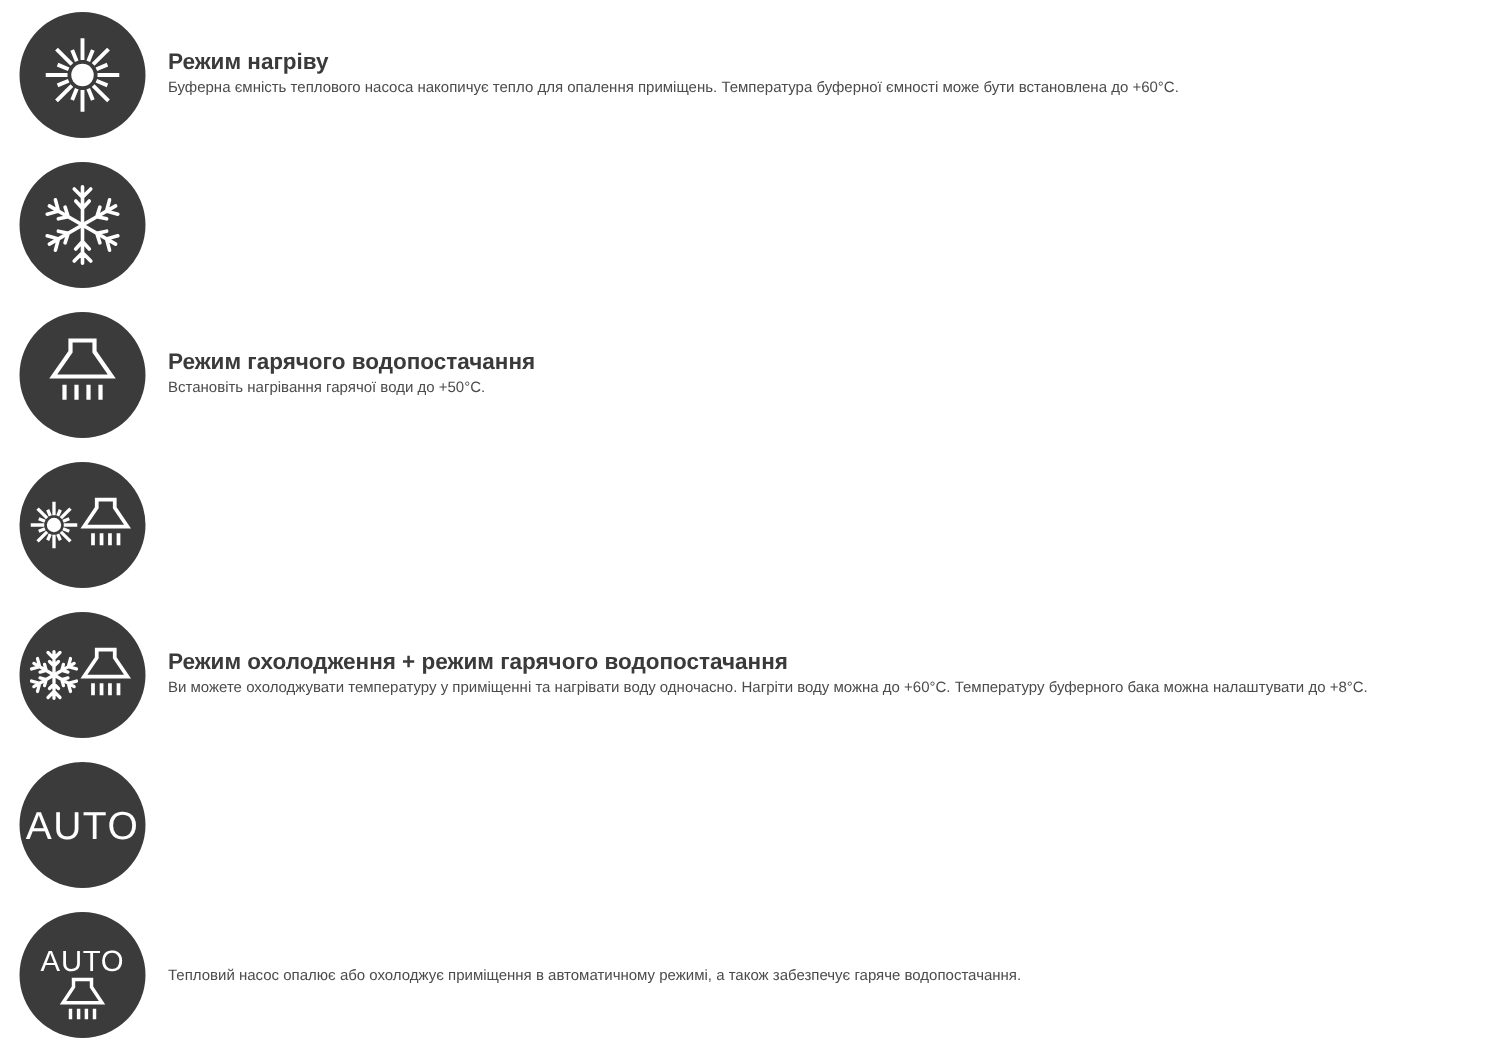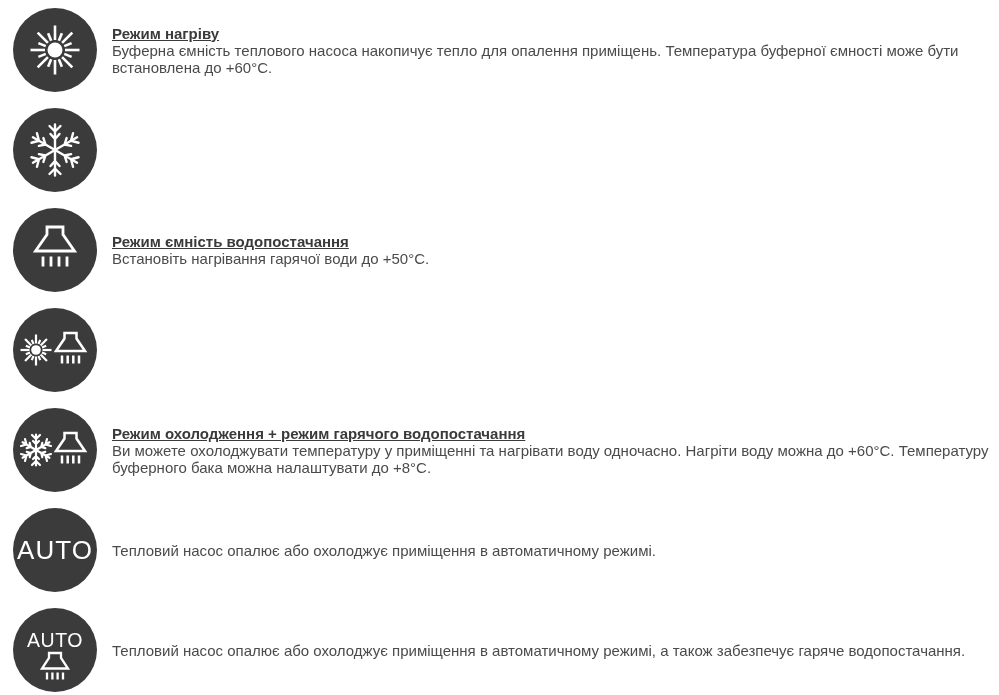--- a/index.html
+++ b/index.html
@@ -18,22 +18,22 @@
   .modes-list{padding:8px 0 0 13px;}
   .mode-row{display:flex;align-items:center;height:84px;margin-bottom:16px;}
   .mode-row:last-child{margin-bottom:8px;}
   .icon-circle{
     flex:0 0 84px;width:84px;height:84px;border-radius:50%;
     background:var(--icon-circle-color);
     color:var(--icon-glyph-color);
   }
   .icon-circle svg{display:block;width:84px;height:84px;}
   .mode-text{margin-left:15px;width:880px;}
-  .mode-title{font-size:15px;line-height:17px;font-weight:bold;color:var(--title-color);text-decoration:underline;}
-  .mode-description{font-size:15px;line-height:17px;color:var(--body-color);}
+  .mode-title{font-size:15px;line-height:17px;font-weight:bold;color:var(--title-color);}
+  .mode-description{font-size:10px;line-height:17px;color:var(--body-color);}
   svg text{font-family:"Liberation Sans",sans-serif;}
 </style>
 </head>
 <body>
 
 <div class="modes-list">
 
   <div class="mode-row">
     <div class="icon-circle">
       <svg viewBox="0 0 84 84">
@@ -85,21 +85,21 @@
         <path d="M34 19 L50 19 L50 26.5 L61.5 43 L22.5 43 L34 26.5 Z" fill="none" stroke="currentColor" stroke-width="2.8"></path>
         <g stroke="currentColor" stroke-width="2.8">
           <line x1="30" y1="48.5" x2="30" y2="58.5"></line>
           <line x1="38" y1="48.5" x2="38" y2="58.5"></line>
           <line x1="46" y1="48.5" x2="46" y2="58.5"></line>
           <line x1="54" y1="48.5" x2="54" y2="58.5"></line>
         </g>
       </svg>
     </div>
     <div class="mode-text">
-      <div class="mode-title">Режим ємність водопостачання</div>
+      <div class="mode-title">Режим гарячого водопостачання</div>
       <div class="mode-description">Встановіть нагрівання гарячої води до +50°C.</div>
     </div>
   </div>
 
   <div class="mode-row">
     <div class="icon-circle">
       <svg viewBox="0 0 84 84">
         <circle cx="23" cy="42" r="4.8" fill="currentColor"></circle>
         <g stroke="currentColor" stroke-width="2.2">
           <line x1="29.5" y1="42" x2="38.5" y2="42"></line>
@@ -156,21 +156,20 @@
     </div>
   </div>
 
   <div class="mode-row">
     <div class="icon-circle">
       <svg viewBox="0 0 84 84">
         <text x="42" y="51" font-size="26" letter-spacing="1" text-anchor="middle" fill="currentColor">AUTO</text>
       </svg>
     </div>
     <div class="mode-text">
-      <div class="mode-description">Тепловий насос опалює або охолоджує приміщення в автоматичному режимі.</div>
     </div>
   </div>
 
   <div class="mode-row">
     <div class="icon-circle">
       <svg viewBox="0 0 84 84">
         <text x="42" y="39" font-size="19.5" letter-spacing="0.5" text-anchor="middle" fill="currentColor">AUTO</text>
         <path d="M36 45 L48 45 L48 50 L55 60.5 L29 60.5 L36 50 Z" fill="none" stroke="currentColor" stroke-width="2.3"></path>
         <g stroke="currentColor" stroke-width="2.3">
           <line x1="34" y1="64.5" x2="34" y2="71.5"></line>

